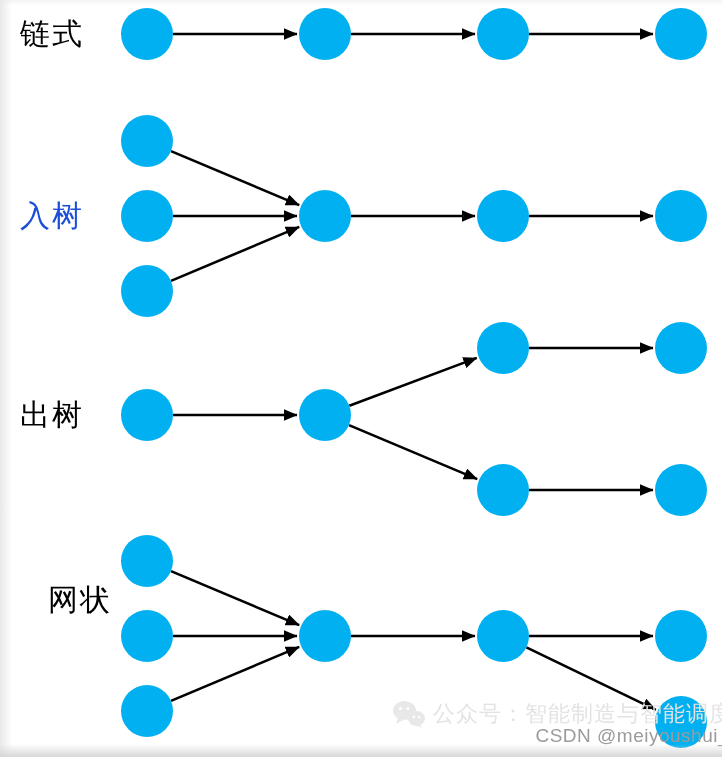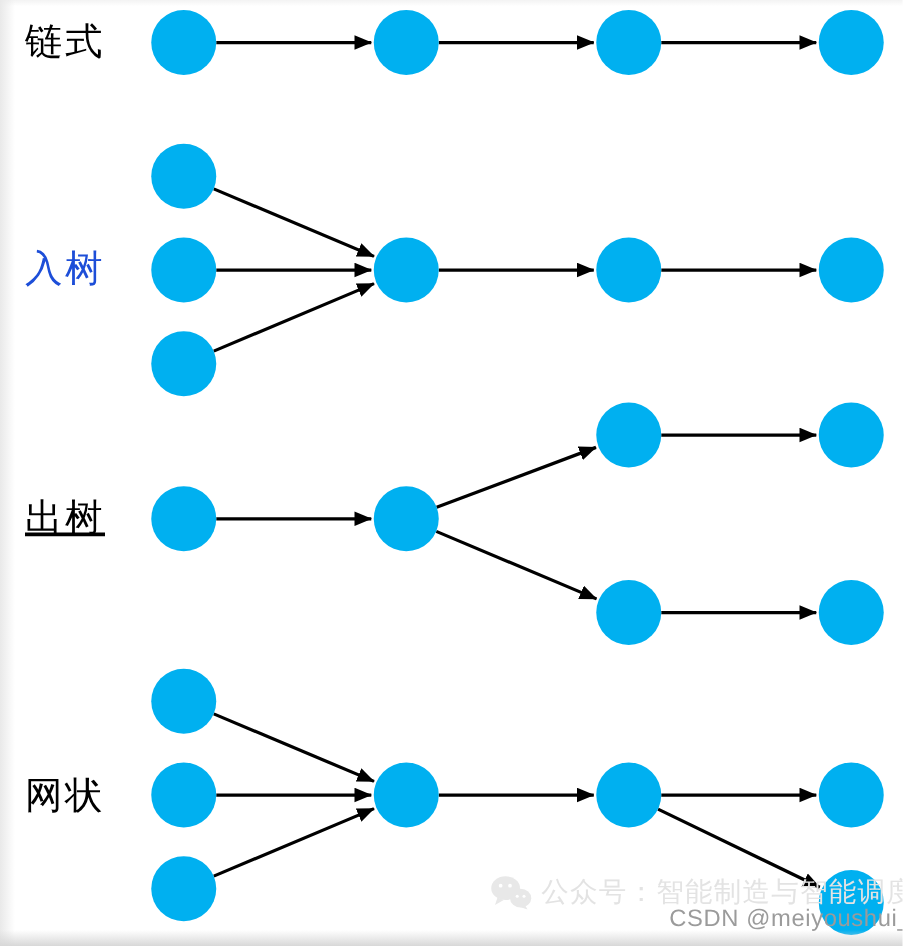--- a/index.html
+++ b/index.html
@@ -27,21 +27,21 @@
   .diagram .arrowhead{stroke:none;}
 
   .section-label{
     position:absolute;left:20px;
     font-size:30px;line-height:34px;color:#000;
     letter-spacing:2px;white-space:nowrap;
   }
   #label-chain   {top:17px;}
   #label-in-tree {top:199px;}
   #label-out-tree{top:398px;}
-  #label-mesh    {top:620px;}
+  #label-mesh    {top:583px;margin-left:28px;}
 
   .wm-wechat{
     position:absolute;left:392px;top:699px;
     display:flex;align-items:center;gap:7px;
     font-size:22px;letter-spacing:1px;white-space:nowrap;
   }
   .wm-wechat .wechat-icon{flex:0 0 auto;display:block;}
   .wm-csdn{
     position:absolute;right:10px;top:725px;
     font-size:19px;letter-spacing:0.5px;white-space:nowrap;
@@ -101,21 +101,21 @@
         <circle cx="147" cy="711" r="26" fill="#00b0f0"></circle>
         <circle cx="325" cy="636" r="26" fill="#00b0f0"></circle>
         <circle cx="503" cy="636" r="26" fill="#00b0f0"></circle>
         <circle cx="681" cy="636" r="26" fill="#00b0f0"></circle>
         <circle cx="681" cy="722" r="26" fill="#00b0f0"></circle>
       </g>
   </svg>
 
   <div class="section-label" id="label-chain" style="color: rgb(0, 0, 0);">链式</div>
   <div class="section-label" id="label-in-tree" style="color: #1d4ed8;">入树</div>
-  <div class="section-label" id="label-out-tree" style="color: rgb(0, 0, 0); text-decoration: underline;">出树</div>
+  <div class="section-label" id="label-out-tree" style="color: rgb(0, 0, 0);">出树</div>
   <div class="section-label" id="label-mesh" style="color: rgb(0, 0, 0);">网状</div>
 
   <div class="wm-wechat" id="wm-wechat" style="color: rgb(227, 227, 227);">
     <svg class="wechat-icon" width="34" height="28" viewBox="0 0 34 28">
       <g fill="#e8e8e8">
         <ellipse cx="12.5" cy="10.5" rx="11.5" ry="9.5"></ellipse>
         <path d="M6,18 L4,24 L11,20 Z"></path>
         <ellipse cx="24.5" cy="18.5" rx="8.5" ry="7.5"></ellipse>
         <path d="M28,24 L30,27.5 L24,25.5 Z"></path>
       </g>

